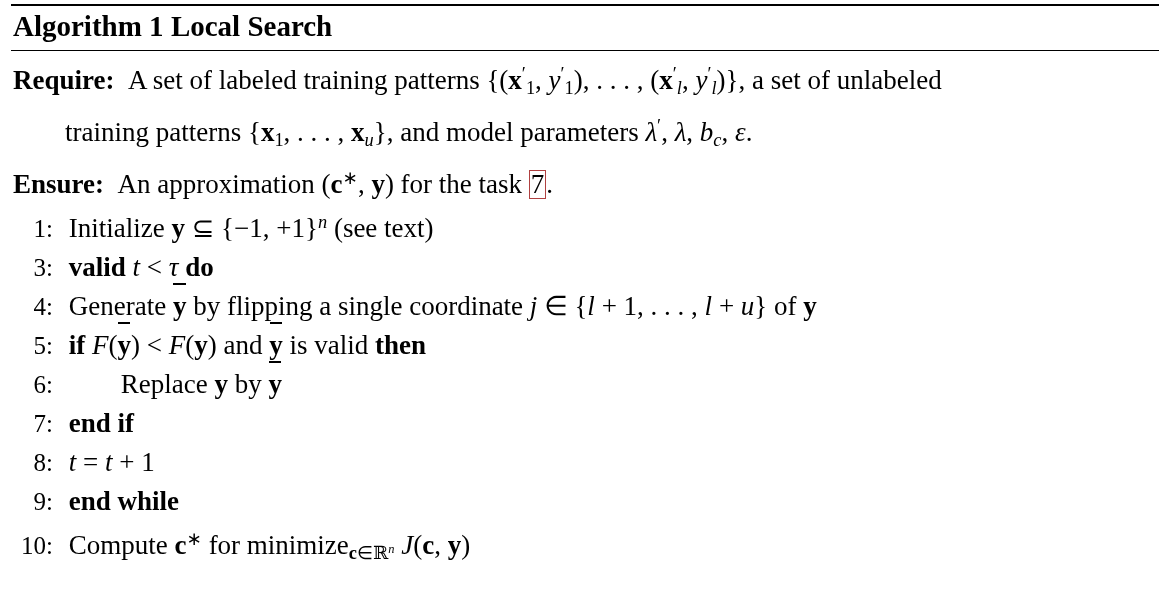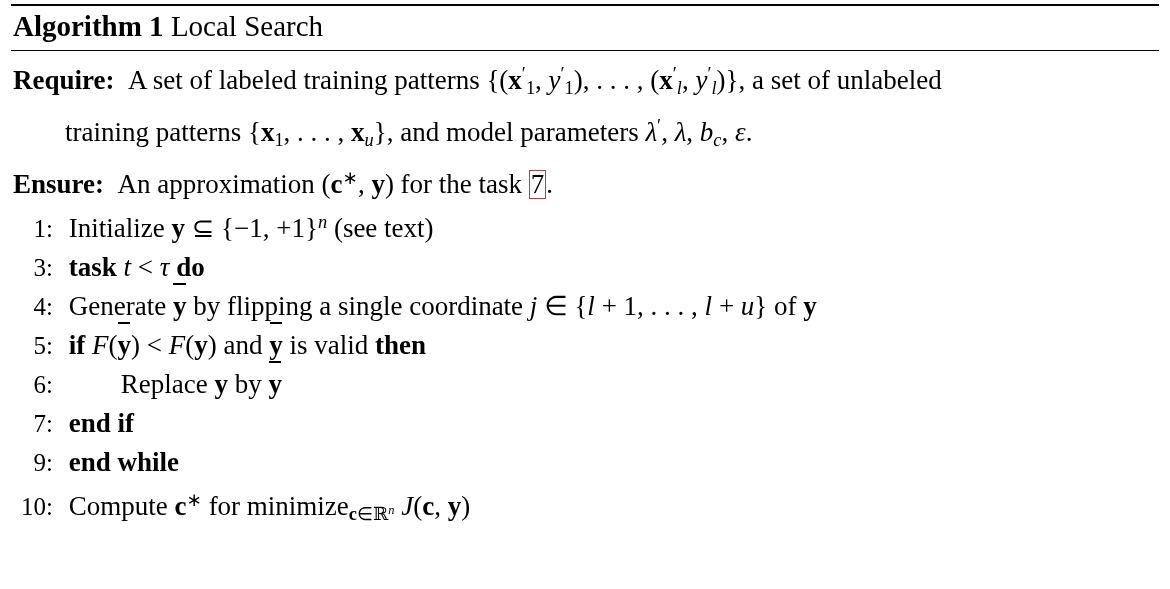--- a/index.html
+++ b/index.html
@@ -33,21 +33,21 @@
   .title-row {
     font-size: 29px;
     padding: 4px 2px 7px 2px;
     white-space: nowrap;
   }
   .title-row .caption {
     font-weight: bold;
     text-align: center;
   }
   .title-row .name {
-    font-weight: normal;
+    font-weight: bold;
   }
   .body-block {
     padding: 4px 0 6px 0;
   }
   .line {
     font-size: 27px;
     line-height: 38px;
     white-space: nowrap;
     padding: 0 2px;
   }
@@ -137,21 +137,21 @@
     </div>
 
     <div class="line">
       <span class="num">1:</span>
       <span>Initialize <b class="bmath">y</b> ⊆ {−1, +1}<span class="sup"><i class="math">n</i></span> (see text)</span>
     </div>
 
 
     <div class="line">
       <span class="num">3:</span>
-      <span><span class="kw">task</span> <i class="math">t</i> &lt; <i class="math">τ</i> <span class="kw">do</span></span>
+      <span><span class="kw">valid</span> <i class="math">t</i> &lt; <i class="math">τ</i> <span class="kw">do</span></span>
     </div>
 
     <div class="line">
       <span class="num">4:</span>
       <span class="indent1">Generate <span class="bar-wrap"><b class="bmath">y</b></span> by flipping a single coordinate <i class="math">j</i> ∈ {<i class="math">l</i> + 1, . . . , <i class="math">l</i> + <i class="math">u</i>} of <b class="bmath">y</b></span>
     </div>
 
     <div class="line">
       <span class="num">5:</span>
       <span class="indent1"><span class="kw">if</span> <i class="math">F</i>(<span class="bar-wrap"><b class="bmath">y</b></span>) &lt; <i class="math">F</i>(<b class="bmath">y</b>) and <span class="bar-wrap"><b class="bmath">y</b></span> is valid <span class="kw">then</span></span>
@@ -160,20 +160,24 @@
     <div class="line">
       <span class="num">6:</span>
       <span class="indent2">Replace <b class="bmath">y</b> by <span class="bar-wrap"><b class="bmath">y</b></span></span>
     </div>
 
     <div class="line">
       <span class="num">7:</span>
       <span class="indent1 kw">end if</span>
     </div>
 
+    <div class="line">
+      <span class="num">8:</span>
+      <span class="indent1"><i class="math">t</i> = <i class="math">t</i> + 1</span>
+    </div>
 
     <div class="line">
       <span class="num">9:</span>
       <span class="kw">end while</span>
     </div>
 
     <div class="line">
       <span class="num">10:</span>
       <span>Compute <b class="bmath">c</b><span class="sup">∗</span> for minimize<span class="sub"><b class="bmath">c</b>∈<span class="bb">ℝ</span><span class="sup"><i class="math">n</i></span></span> <i class="math">J</i>(<b class="bmath">c</b>, <b class="bmath">y</b>)</span>
     </div>

